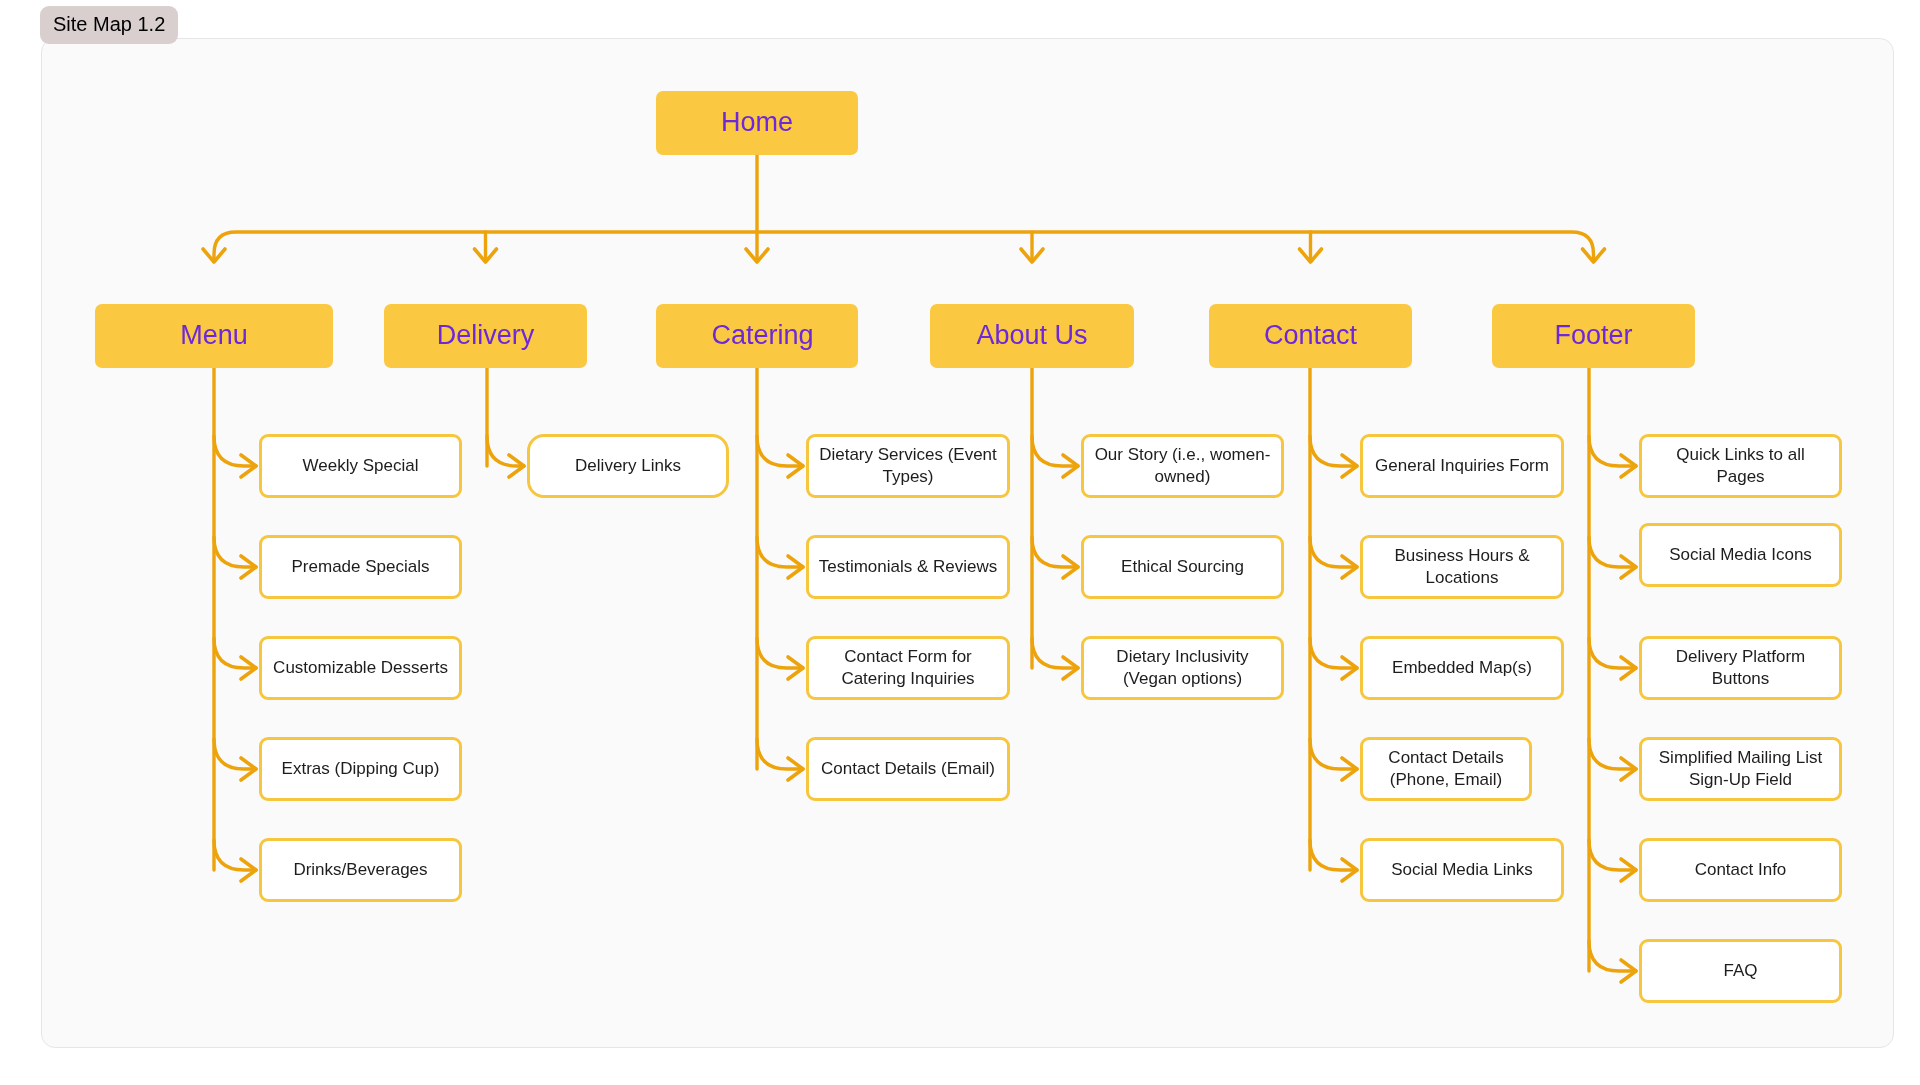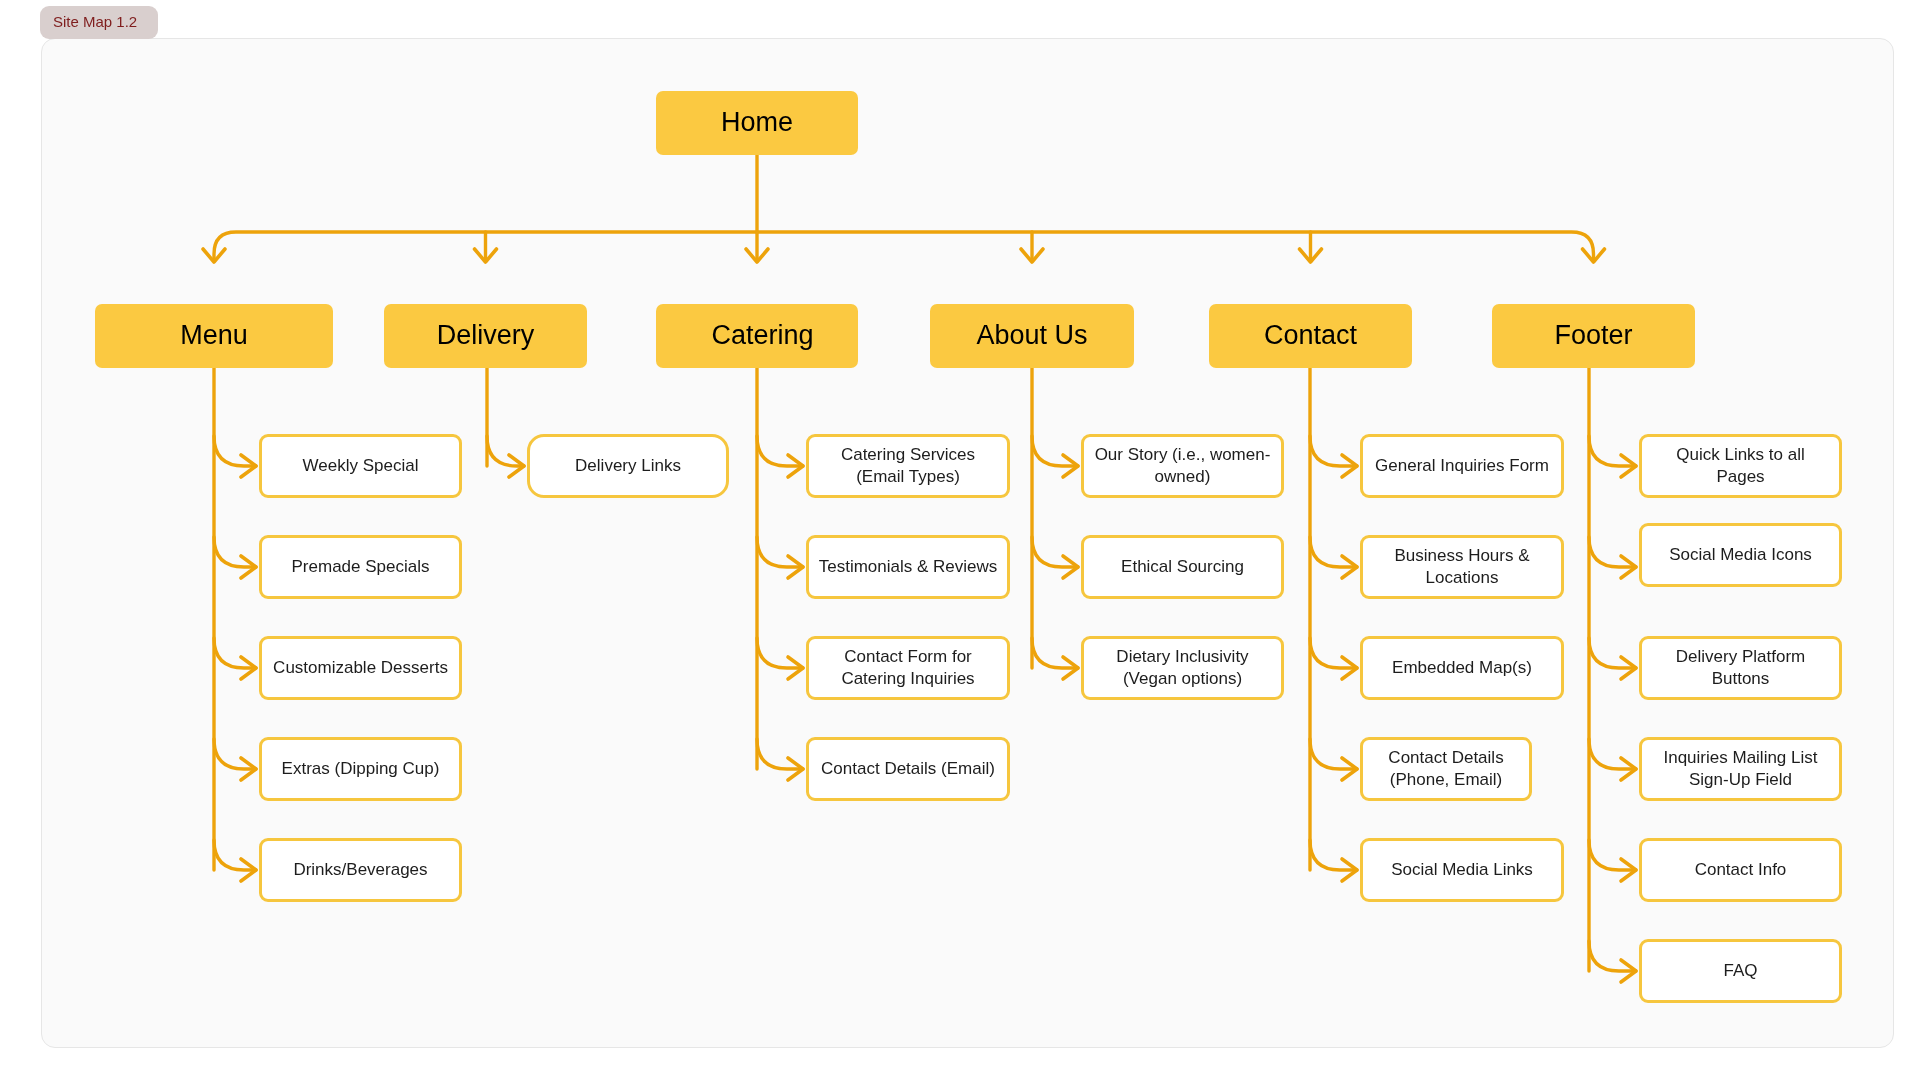--- a/index.html
+++ b/index.html
@@ -11,24 +11,24 @@
     font-family: "Liberation Sans", "DejaVu Sans", sans-serif;
     overflow: hidden;
   }
   #root { position: relative; width: 1920px; height: 1085px; }
 
   
   .title-pill {
     position: absolute;
     left: 40px; top: 6px;
     background: #D9CFCE;
-    color: #7f1d1d;
-    font-size: 15px;
+    color: #000000;
+    font-size: 20px;
     line-height: 1;
-    padding: 8px 21px 10px 13px;
+    padding: 8px 13px 10px 13px;
     border-radius: 9px;
     white-space: nowrap;
     z-index: 5;
   }
 
   
   .canvas {
     position: absolute;
     left: 41px; top: 38px;
     width: 1853px; height: 1010px;
@@ -54,21 +54,21 @@
     align-items: center;
     justify-content: center;
     text-align: center;
     z-index: 3;
   }
   .node .label { display: block; width: 100%; padding: 0 8px; }
 
   .node.root, .node.section {
     background: #FBC941;
     border-radius: 7px;
-    color: #000000;
+    color: #6d28d9;
     font-size: 27px;
     line-height: 1.18;
   }
   .node.leaf {
     background: #FFFFFF;
     border: 3px solid #F6C63E;
     border-radius: 9px;
     color: #1d1d1d;
     font-size: 17px;
     line-height: 1.3;
@@ -190,21 +190,21 @@
       <div class="node leaf" style="left: 259px; top: 737px; width: 203px; height: 64px;">
         <span class="label">Extras (Dipping Cup)</span>
       </div>
       <div class="node leaf" style="left: 259px; top: 838px; width: 203px; height: 64px;">
         <span class="label">Drinks/Beverages</span>
       </div>
       <div class="node leaf" style="left: 527px; top: 434px; width: 202px; height: 64px; border-radius: 17px;">
         <span class="label">Delivery Links</span>
       </div>
       <div class="node leaf" style="left: 806px; top: 434px; width: 204px; height: 64px;">
-        <span class="label">Catering Services (Email Types)</span>
+        <span class="label">Dietary Services (Event Types)</span>
       </div>
       <div class="node leaf" style="left: 806px; top: 535px; width: 204px; height: 64px; justify-content: flex-end;">
         <span class="label">Testimonials &amp; Reviews</span>
       </div>
       <div class="node leaf" style="left: 806px; top: 636px; width: 204px; height: 64px;">
         <span class="label">Contact Form for Catering Inquiries</span>
       </div>
       <div class="node leaf" style="left: 806px; top: 737px; width: 204px; height: 64px;">
         <span class="label">Contact Details (Email)</span>
       </div>
@@ -235,21 +235,21 @@
       <div class="node leaf" style="left: 1639px; top: 434px; width: 203px; height: 64px;">
         <span class="label">Quick Links to all Pages</span>
       </div>
       <div class="node leaf" style="left: 1639px; top: 523px; width: 203px; height: 64px;">
         <span class="label">Social Media Icons</span>
       </div>
       <div class="node leaf" style="left: 1639px; top: 636px; width: 203px; height: 64px;">
         <span class="label">Delivery Platform Buttons</span>
       </div>
       <div class="node leaf" style="left: 1639px; top: 737px; width: 203px; height: 64px;">
-        <span class="label">Inquiries Mailing List Sign-Up Field</span>
+        <span class="label">Simplified Mailing List Sign-Up Field</span>
       </div>
       <div class="node leaf" style="left: 1639px; top: 838px; width: 203px; height: 64px;">
         <span class="label">Contact Info</span>
       </div>
       <div class="node leaf" style="left: 1639px; top: 939px; width: 203px; height: 64px;">
         <span class="label">FAQ</span>
       </div>
     </div>
 
 </div>

